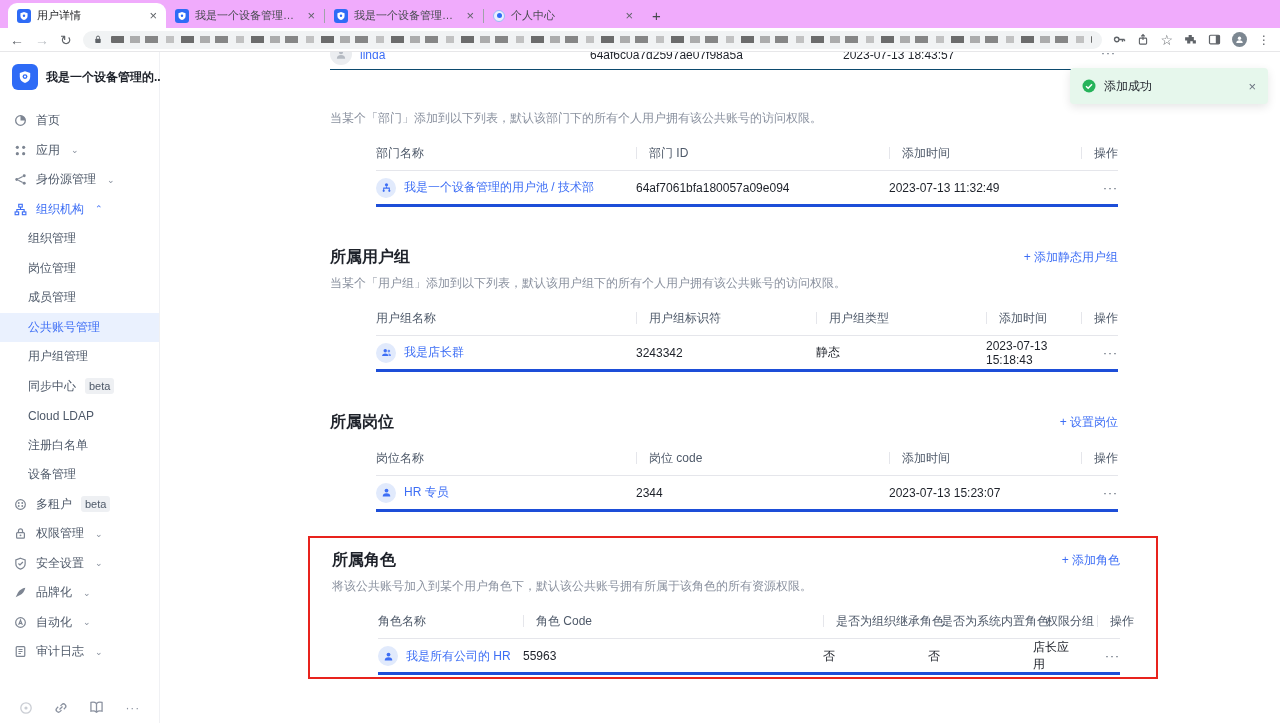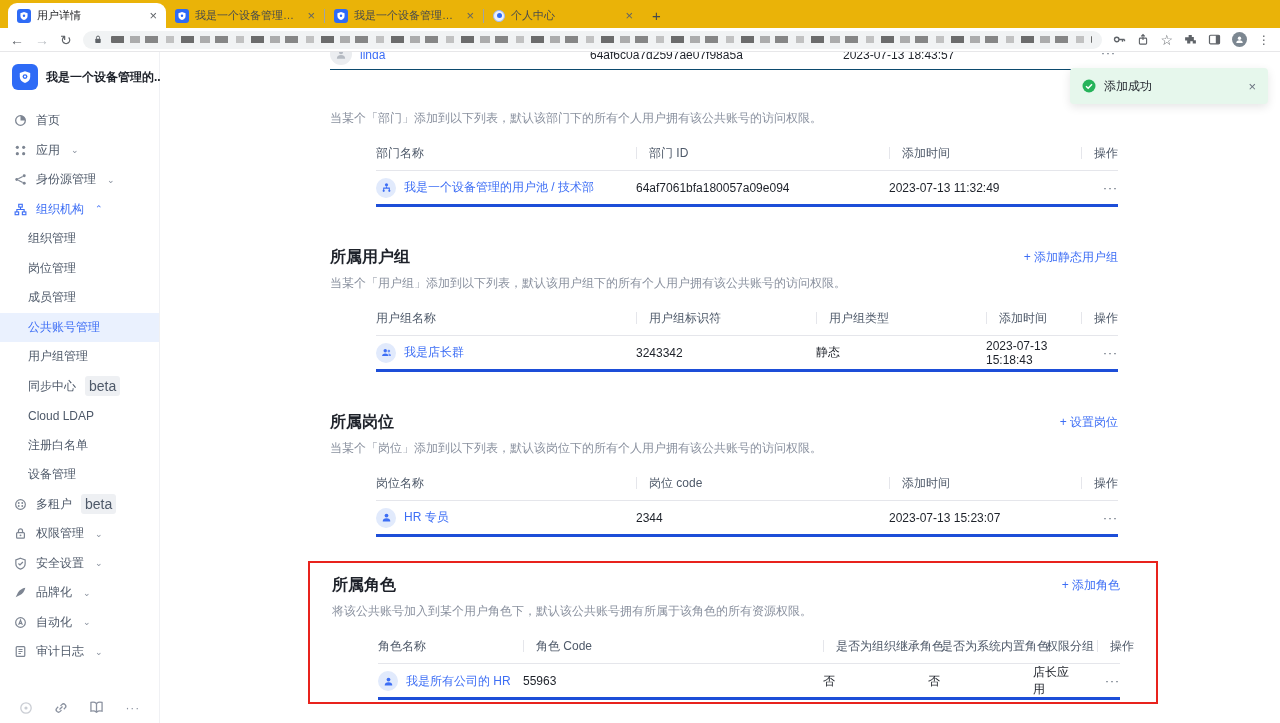--- a/index.html
+++ b/index.html
@@ -1,21 +1,21 @@
 <!DOCTYPE html>
 <html><head>
 <meta charset="utf-8">
 <style>
   * { margin:0; padding:0; box-sizing:border-box; }
   html,body { width:1280px; height:723px; overflow:hidden; background:#fff;
     font-family:"Liberation Sans","DejaVu Sans",sans-serif; }
   .stage { position:relative; width:1280px; height:723px; }
 
   
-  .tabstrip { height:28px; background:#eab308; display:flex; align-items:flex-end; padding-left:8px; }
+  .tabstrip { height:28px; background:#f0abfc; display:flex; align-items:flex-end; padding-left:8px; }
   .tab { width:158px; height:25px; display:flex; align-items:center; padding:0 9px; font-size:11px;
     color:#45494d; border-radius:9px 9px 0 0; position:relative; }
   .tab.active { background:#fff; color:#1f2023; }
   .tab-title { flex:1; white-space:nowrap; overflow:hidden; text-overflow:ellipsis; margin:0 6px; }
   .tab-close { font-size:13px; color:#5f6368; line-height:1; }
   .tab-sep { width:1px; height:14px; background:#9fa3a9; margin-bottom:5px; }
   .favicon-shield { width:14px; height:14px; border-radius:3px; background:#2e6bf6; display:grid; place-items:center; flex:none; }
   .favicon-dot { width:12px; height:12px; border-radius:50%; background:#eaf0fe; border:1px solid #9db9f7; display:grid; place-items:center; flex:none; }
   .favicon-dot i { width:5px; height:5px; border-radius:50%; background:#2e6bf6; }
   .newtab { font-size:15px; color:#45494d; margin:0 0 4px 10px; }
@@ -40,21 +40,21 @@
   .ws-name { font-size:12px; font-weight:bold; color:#1d2129; white-space:nowrap; }
   .ws-chev { font-size:9px; color:#868e9c; margin-left:2px; }
   .nav-item { height:29.5px; display:flex; align-items:center; gap:9px; padding:0 13px; font-size:12px; color:#4e5969; cursor:pointer; }
   .nav-item .nicon { width:14px; height:14px; color:#7d8592; display:grid; place-items:center; flex:none; }
   .nav-item.parent-active { color:#3d6ef5; }
   .nav-item.parent-active .nicon { color:#3d6ef5; }
   .nav-sub { padding-left:28px; }
   .nav-sub.selected { background:#eaf1fe; color:#3d6ef5; }
   .chev { font-size:9px; color:#868e9c; margin-left:2px; }
   .parent-active .chev { color:#3d6ef5; }
-  .badge { font-size:14px; background:#eef0f3; color:#4e5969; padding:1px 4px; border-radius:3px; line-height:1.3; }
+  .badge { font-size:11px; background:#eef0f3; color:#4e5969; padding:1px 4px; border-radius:3px; line-height:1.3; }
   .side-footer { position:absolute; bottom:8px; left:0; right:0; display:flex; justify-content:space-around; align-items:center; color:#8a919f; padding:0 8px; }
   .side-footer .dim { opacity:.45; }
 
   
   .main { flex:1; position:relative; overflow:hidden; background:#fff; }
   .content { margin-left:170px; width:788px; position:relative; }
 
   .partial-row { height:18px; border-bottom:1px solid #0c4a6e; position:relative; font-size:12px; }
   .p-avatar { position:absolute; left:0; top:-9px; width:22px; height:22px; border-radius:50%; background:#ebedf0; color:#b5bac2; display:grid; place-items:center; }
   .p-name { position:absolute; left:30px; top:-4px; color:#3d6ef5; }
@@ -449,21 +449,20 @@
               <span class="op">···</span>
             </div>
           </div>
         </div>
 
         <div class="section">
           <div class="sec-head">
             <span class="sec-title">所属岗位</span>
             <span class="sec-action">+ 设置岗位</span>
           </div>
-          <div class="sec-desc">当某个「岗位」添加到以下列表，默认该岗位下的所有个人用户拥有该公共账号的访问权限。</div>
           <div class="tbl">
             <div class="thead cols-pos">
               <span class="th">岗位名称</span>
               <span class="th sep">岗位 code</span>
               <span class="th sep">添加时间</span>
               <span class="th sep th-op">操作</span>
             </div>
             <div class="trow cols-pos">
               <span class="cell-name">
                 <span class="icon-chip">

